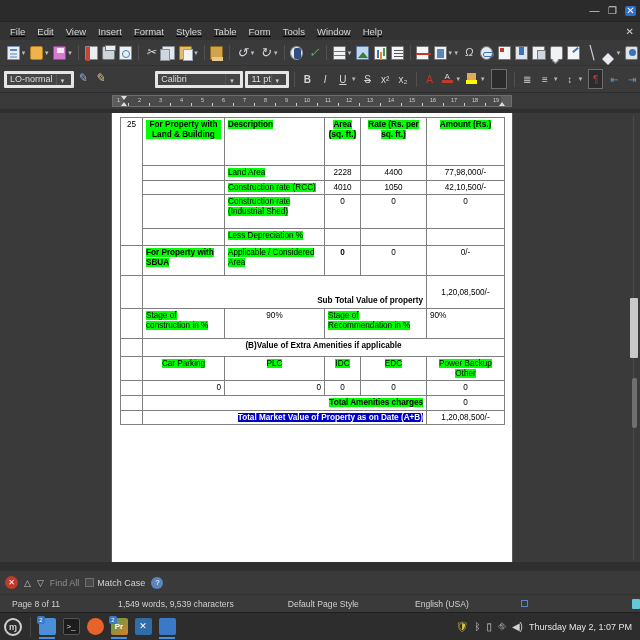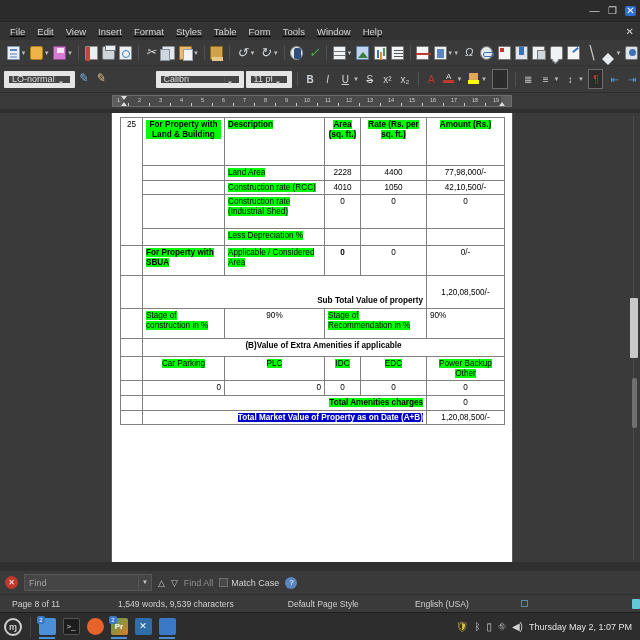--- a/index.html
+++ b/index.html
@@ -102,21 +102,21 @@
   .ic.line  { color:#cfd4d9; font-size:13px; line-height:13px; text-align:center;}
   .ic.shape { width:0;height:0;border:6px solid transparent;border-bottom-color:#e7eaee;position:relative;}
   .ic.shape:after{content:"";position:absolute;left:-6px;top:6px;width:0;height:0;border:6px solid transparent;border-top-color:#e7eaee;}
   .ic.draw  { background:#dfe4ea; border:1px solid #777; border-radius:2px;}
   .ic.draw:after{content:"";position:absolute;left:3px;top:2px;width:7px;height:7px;background:#3a72b8;border-radius:50%;}
 
   
   .fmtbar { height: 27px; background: #3a3a3a; display:flex; align-items:center;
             padding-left: 4px; gap: 2px; border-bottom:1px solid #2d2d2d;}
   .combo {
-    height: 17px; background: #454545; border: 5px solid #e5e5e5;
+    height: 17px; background: #454545; border: 3px solid #e5e5e5;
     display: flex; align-items: center; color: #dcdcdc; font-size: 9px;
     padding: 0 3px; border-radius: 1px; position: relative;
   }
   .combo .cv { flex:1; overflow:hidden; white-space:nowrap; }
   .combo .cd { width: 12px; text-align:center; font-size:6px; color:#c8c8c8;
                border-left: 1px solid #555; height: 100%; line-height: 15px; }
   .style-combo { width: 82px; }
   .font-combo  { width: 104px; margin-left: 44px; }
   .size-combo  { width: 46px; }
   .ic.penA{ color:#7fb0e0; font-size:12px; line-height:13px;}
@@ -662,24 +662,20 @@
   </div>
 
   <div class="vscroll">
     <div class="trk"></div>
     <div class="thumb"></div>
     <div class="thumb2"></div>
   </div>
 
   <div class="findbar">
     <div class="closefind">✕</div>
-    <div class="findinput">
-      <span>Find</span>
-      <span class="cd">▼</span>
-    </div>
     <span class="nav">△</span>
     <span class="nav">▽</span>
     <span class="lbl">Find All</span>
     <span class="lbl2"><i class="chkbx"></i><span>Match Case</span></span>
     <span class="findhelp">?</span>
   </div>
 
   <div class="statusbar">
     <div class="sb-pageicon"></div>
     <div class="seg">Page 8 of 11</div>

